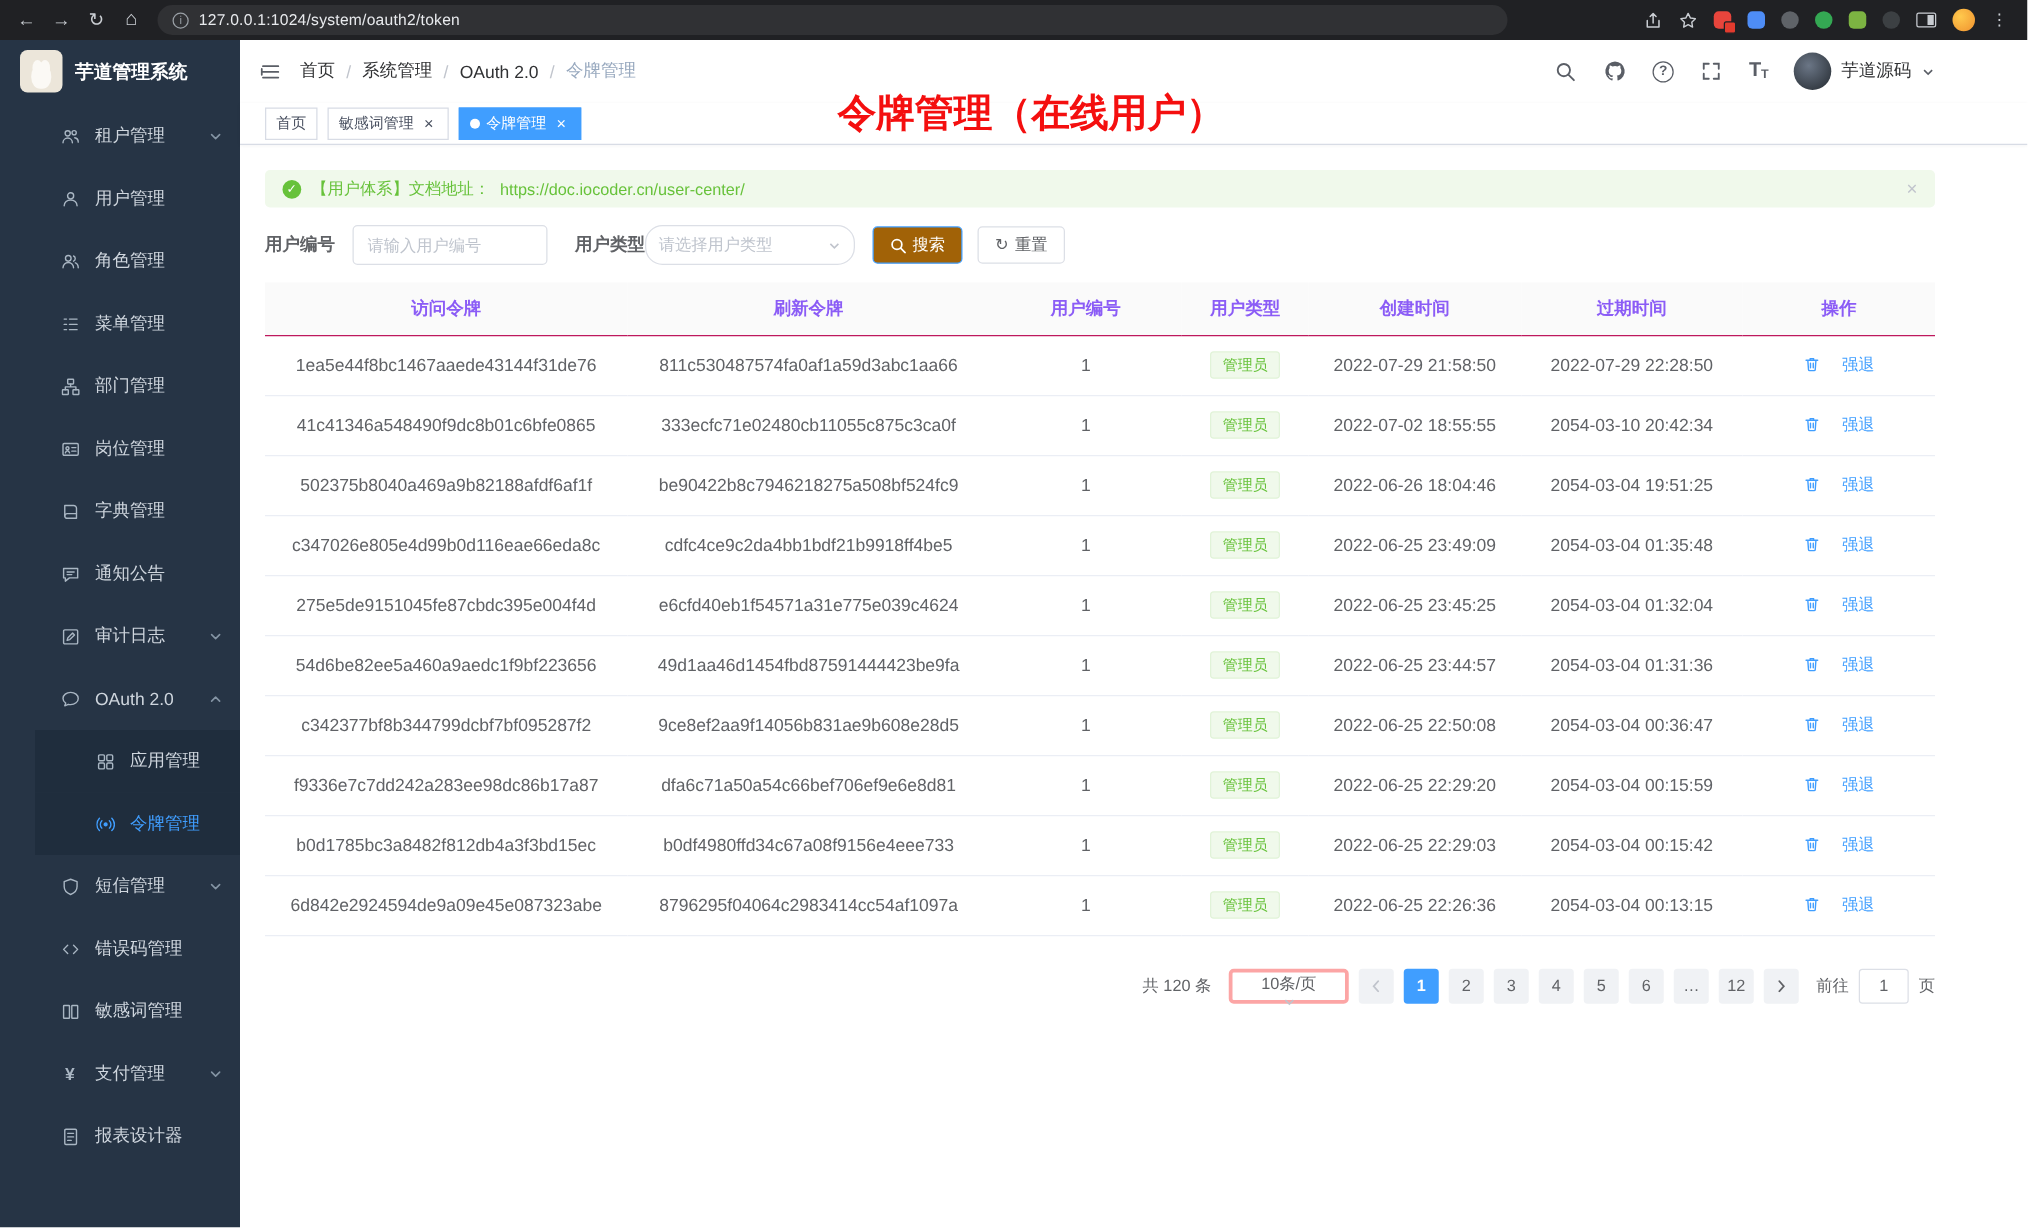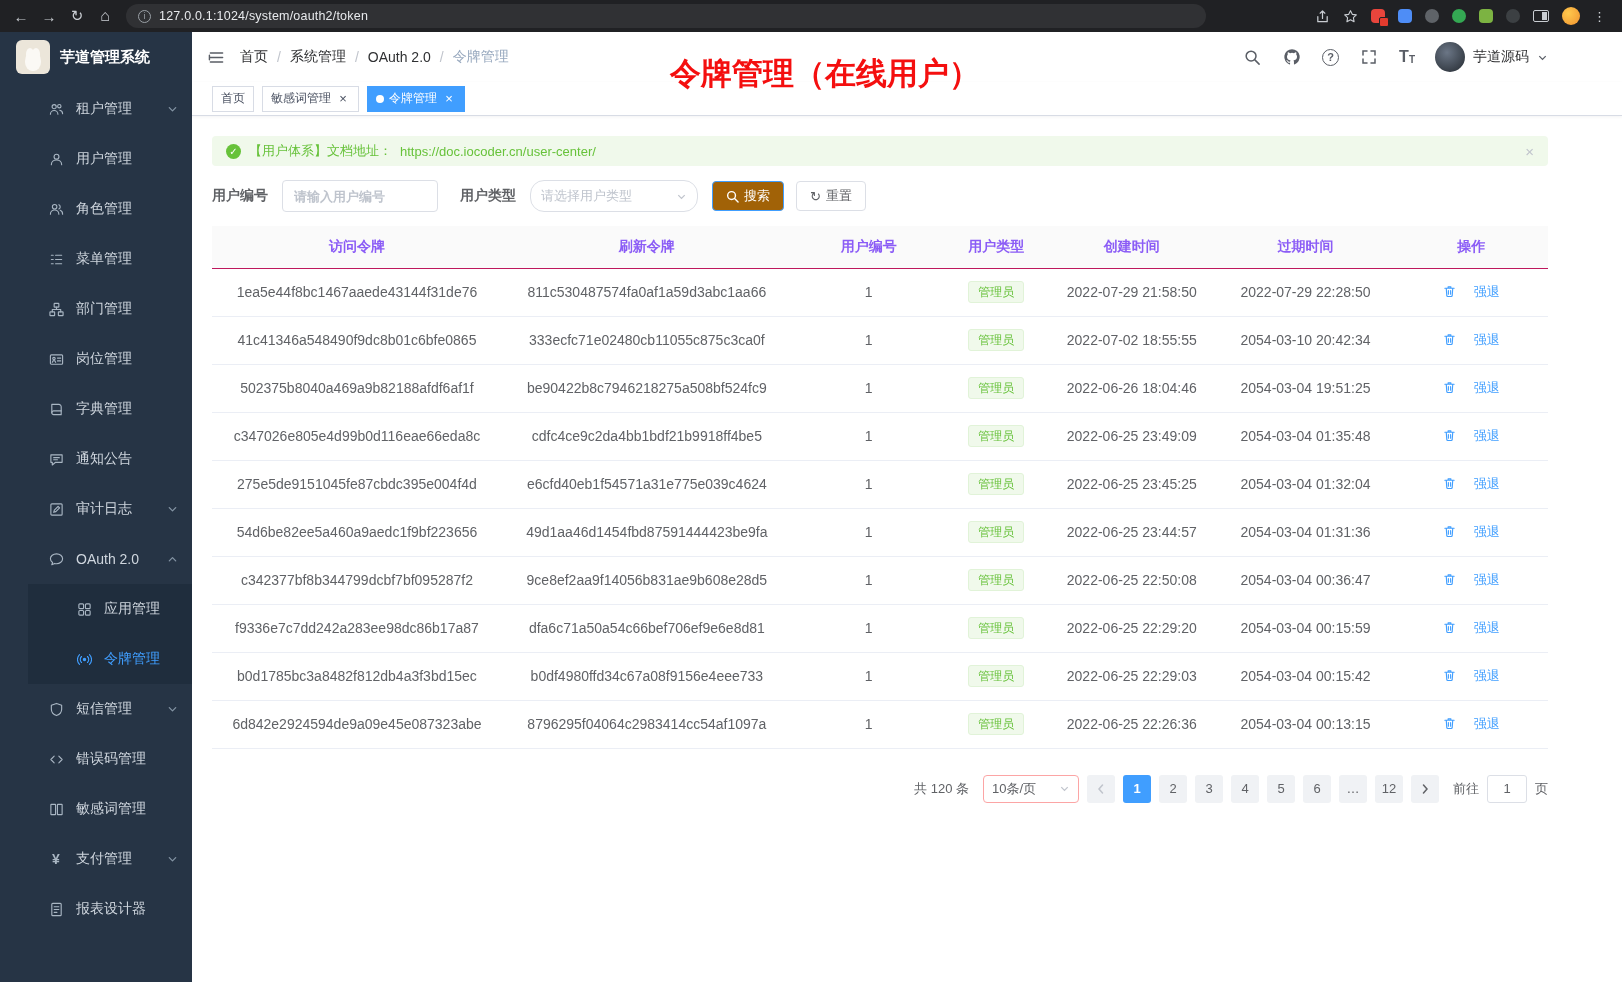--- a/index.html
+++ b/index.html
@@ -63,21 +63,21 @@
   .q-ic{width:17px;height:17px;border:1.6px solid #5a5e66;border-radius:50%;font-size:11px;font-weight:bold;display:flex;align-items:center;justify-content:center;}
   .q-ic::before{content:"?";}
   .tt-ic{display:flex;align-items:flex-end;font-weight:bold;cursor:pointer;}
   .tt-ic::before{content:"T";font-size:16px;line-height:1;}
   .tt-ic::after{content:"T";font-size:10px;line-height:1;}
   .user-box{display:flex;align-items:center;gap:8px;cursor:pointer;}
   .user-avatar{width:30px;height:30px;border-radius:50%;background:radial-gradient(circle at 40% 35%,#6b7686,#23292f);}
   .username{font-size:14px;color:#303133;white-space:nowrap;}
 
   
-  .annotation{position:absolute;left:670px;top:53px;font-size:31px;font-weight:bold;color:#f40f0f;z-index:40;white-space:nowrap;}
+  .annotation{position:absolute;left:670px;top:70px;font-size:31px;font-weight:bold;color:#f40f0f;z-index:40;white-space:nowrap;}
 
   
   .tags-view{height:34px;border-bottom:1px solid #d8dce5;display:flex;align-items:center;gap:8px;padding-left:20px;flex-shrink:0;box-shadow:0 1px 3px rgba(0,21,41,.05);}
   .tab{height:26px;display:inline-flex;align-items:center;gap:5px;padding:0 8px;border:1px solid #d8dce5;background:#fff;color:#495060;font-size:12px;cursor:pointer;white-space:nowrap;}
   .tab.active{background:#409eff;border-color:#409eff;color:#fff;}
   .tab-dot{width:8px;height:8px;border-radius:50%;background:#fff;display:inline-block;}
   .tab-close{font-size:13px;line-height:1;width:14px;height:14px;display:inline-flex;align-items:center;justify-content:center;border-radius:50%;}
 
   
   .content{padding:20px 0 0 20px;flex:1;position:relative;}
@@ -85,40 +85,40 @@
   .alert-check{width:15px;height:15px;border-radius:50%;background:#67c23a;color:#fff;font-size:10px;display:flex;align-items:center;justify-content:center;flex-shrink:0;}
   .alert-check::before{content:"✓";}
   .alert-text{color:#67c23a;font-size:13px;}
   .alert-link{color:#67c23a;font-size:13px;text-decoration:none;cursor:pointer;}
   .alert-close{margin-left:auto;color:#c0c4cc;font-size:15px;cursor:pointer;line-height:1;}
   .alert-close::before{content:"×";}
 
   .filter{margin-top:14px;display:flex;align-items:center;}
   .f-label{font-weight:bold;color:#606266;font-size:14px;white-space:nowrap;}
   .f-label.second{margin-left:22px;}
-  .f-input{width:156px;height:32px;border:1px solid #dcdfe6;border-radius:4px;margin-left:14px;padding:0 11px;font-size:13px;color:#606266;outline:none;font-family:inherit;font-weight:bold;}
+  .f-input{width:156px;height:32px;border:1px solid #dcdfe6;border-radius:4px;margin-left:14px;padding:0 11px;font-size:13px;color:#606266;outline:none;font-family:inherit;}
   .f-input::placeholder{color:#bfc4cd;}
-  .f-select{width:168px;height:32px;border:1px solid #dcdfe6;border-radius:14px;margin-left:14px;padding:0 10px;display:flex;align-items:center;justify-content:space-between;cursor:pointer;background:#fff;}
+  .f-select{width:168px;height:32px;border:1px solid #dcdfe6;border-radius:14px;margin-left:0;padding:0 10px;display:flex;align-items:center;justify-content:space-between;cursor:pointer;background:#fff;}
   .f-placeholder{color:#bfc4cd;font-size:13px;}
   .select-caret{color:#c0c4cc;display:flex;}
   .btn{height:30px;display:inline-flex;align-items:center;gap:5px;padding:0 13px;border-radius:4px;font-size:13px;cursor:pointer;font-family:inherit;}
   .btn-primary{background:#a16207;border:1px solid #409eff;color:#fff;margin-left:14px;}
   .btn-plain{background:#fff;border:1px solid #dcdfe6;color:#606266;margin-left:12px;}
   .reset-ic::before{content:"↻";font-size:13px;}
 
   .data-table{width:1336px;margin-top:14px;border-collapse:collapse;table-layout:fixed;}
   .data-table th{height:42px;background:#fafafa;color:#8b5cf6;font-size:14px;font-weight:bold;text-align:center;border-bottom:1px solid #be185d;white-space:nowrap;}
   .data-table td{height:48px;color:#606266;font-size:14px;text-align:center;border-bottom:1px solid #ebeef5;white-space:nowrap;overflow:hidden;}
   .tag-success{display:inline-block;padding:2px 9px;background:#f0f9eb;border:1px solid #e1f3d8;border-radius:3px;color:#67c23a;font-size:12px;line-height:16px;}
   .action-link{color:#409eff;font-size:13px;display:inline-flex;align-items:center;gap:18px;cursor:pointer;text-align:right;}
   .action-link .icon{display:flex;}
 
   .pagination{width:1336px;margin-top:26px;display:flex;align-items:center;justify-content:flex-end;gap:8px;font-size:13px;color:#606266;}
   .pg-total{margin-right:6px;white-space:nowrap;}
-  .page-size{width:96px;height:28px;border:1px solid #fca5a5;border-radius:4px;display:flex;align-items:center;justify-content:space-between;padding:0 8px;cursor:pointer;background:#fff;white-space:nowrap;}
+  .page-size{width:96px;height:28px;border:3px solid #fca5a5;border-radius:4px;display:flex;align-items:center;justify-content:space-between;padding:0 8px;cursor:pointer;background:#fff;white-space:nowrap;flex-direction:column;}
   .pages{display:inline-flex;gap:8px;}
   .page-btn{min-width:28px;height:28px;padding:0 4px;border-radius:3px;background:#f0f2f5;color:#606266;display:inline-flex;align-items:center;justify-content:center;cursor:pointer;font-size:13px;}
   .page-btn.active{background:#409eff;color:#fff;font-weight:bold;}
   .page-btn.nav.prev{color:#c0c4cc;}
   .goto-label{margin-left:6px;}
   .goto-input{width:40px;height:28px;border:1px solid #dcdfe6;border-radius:3px;text-align:center;font-size:13px;color:#606266;outline:none;font-family:inherit;}
 </style>
 </head>
 <body>
 

